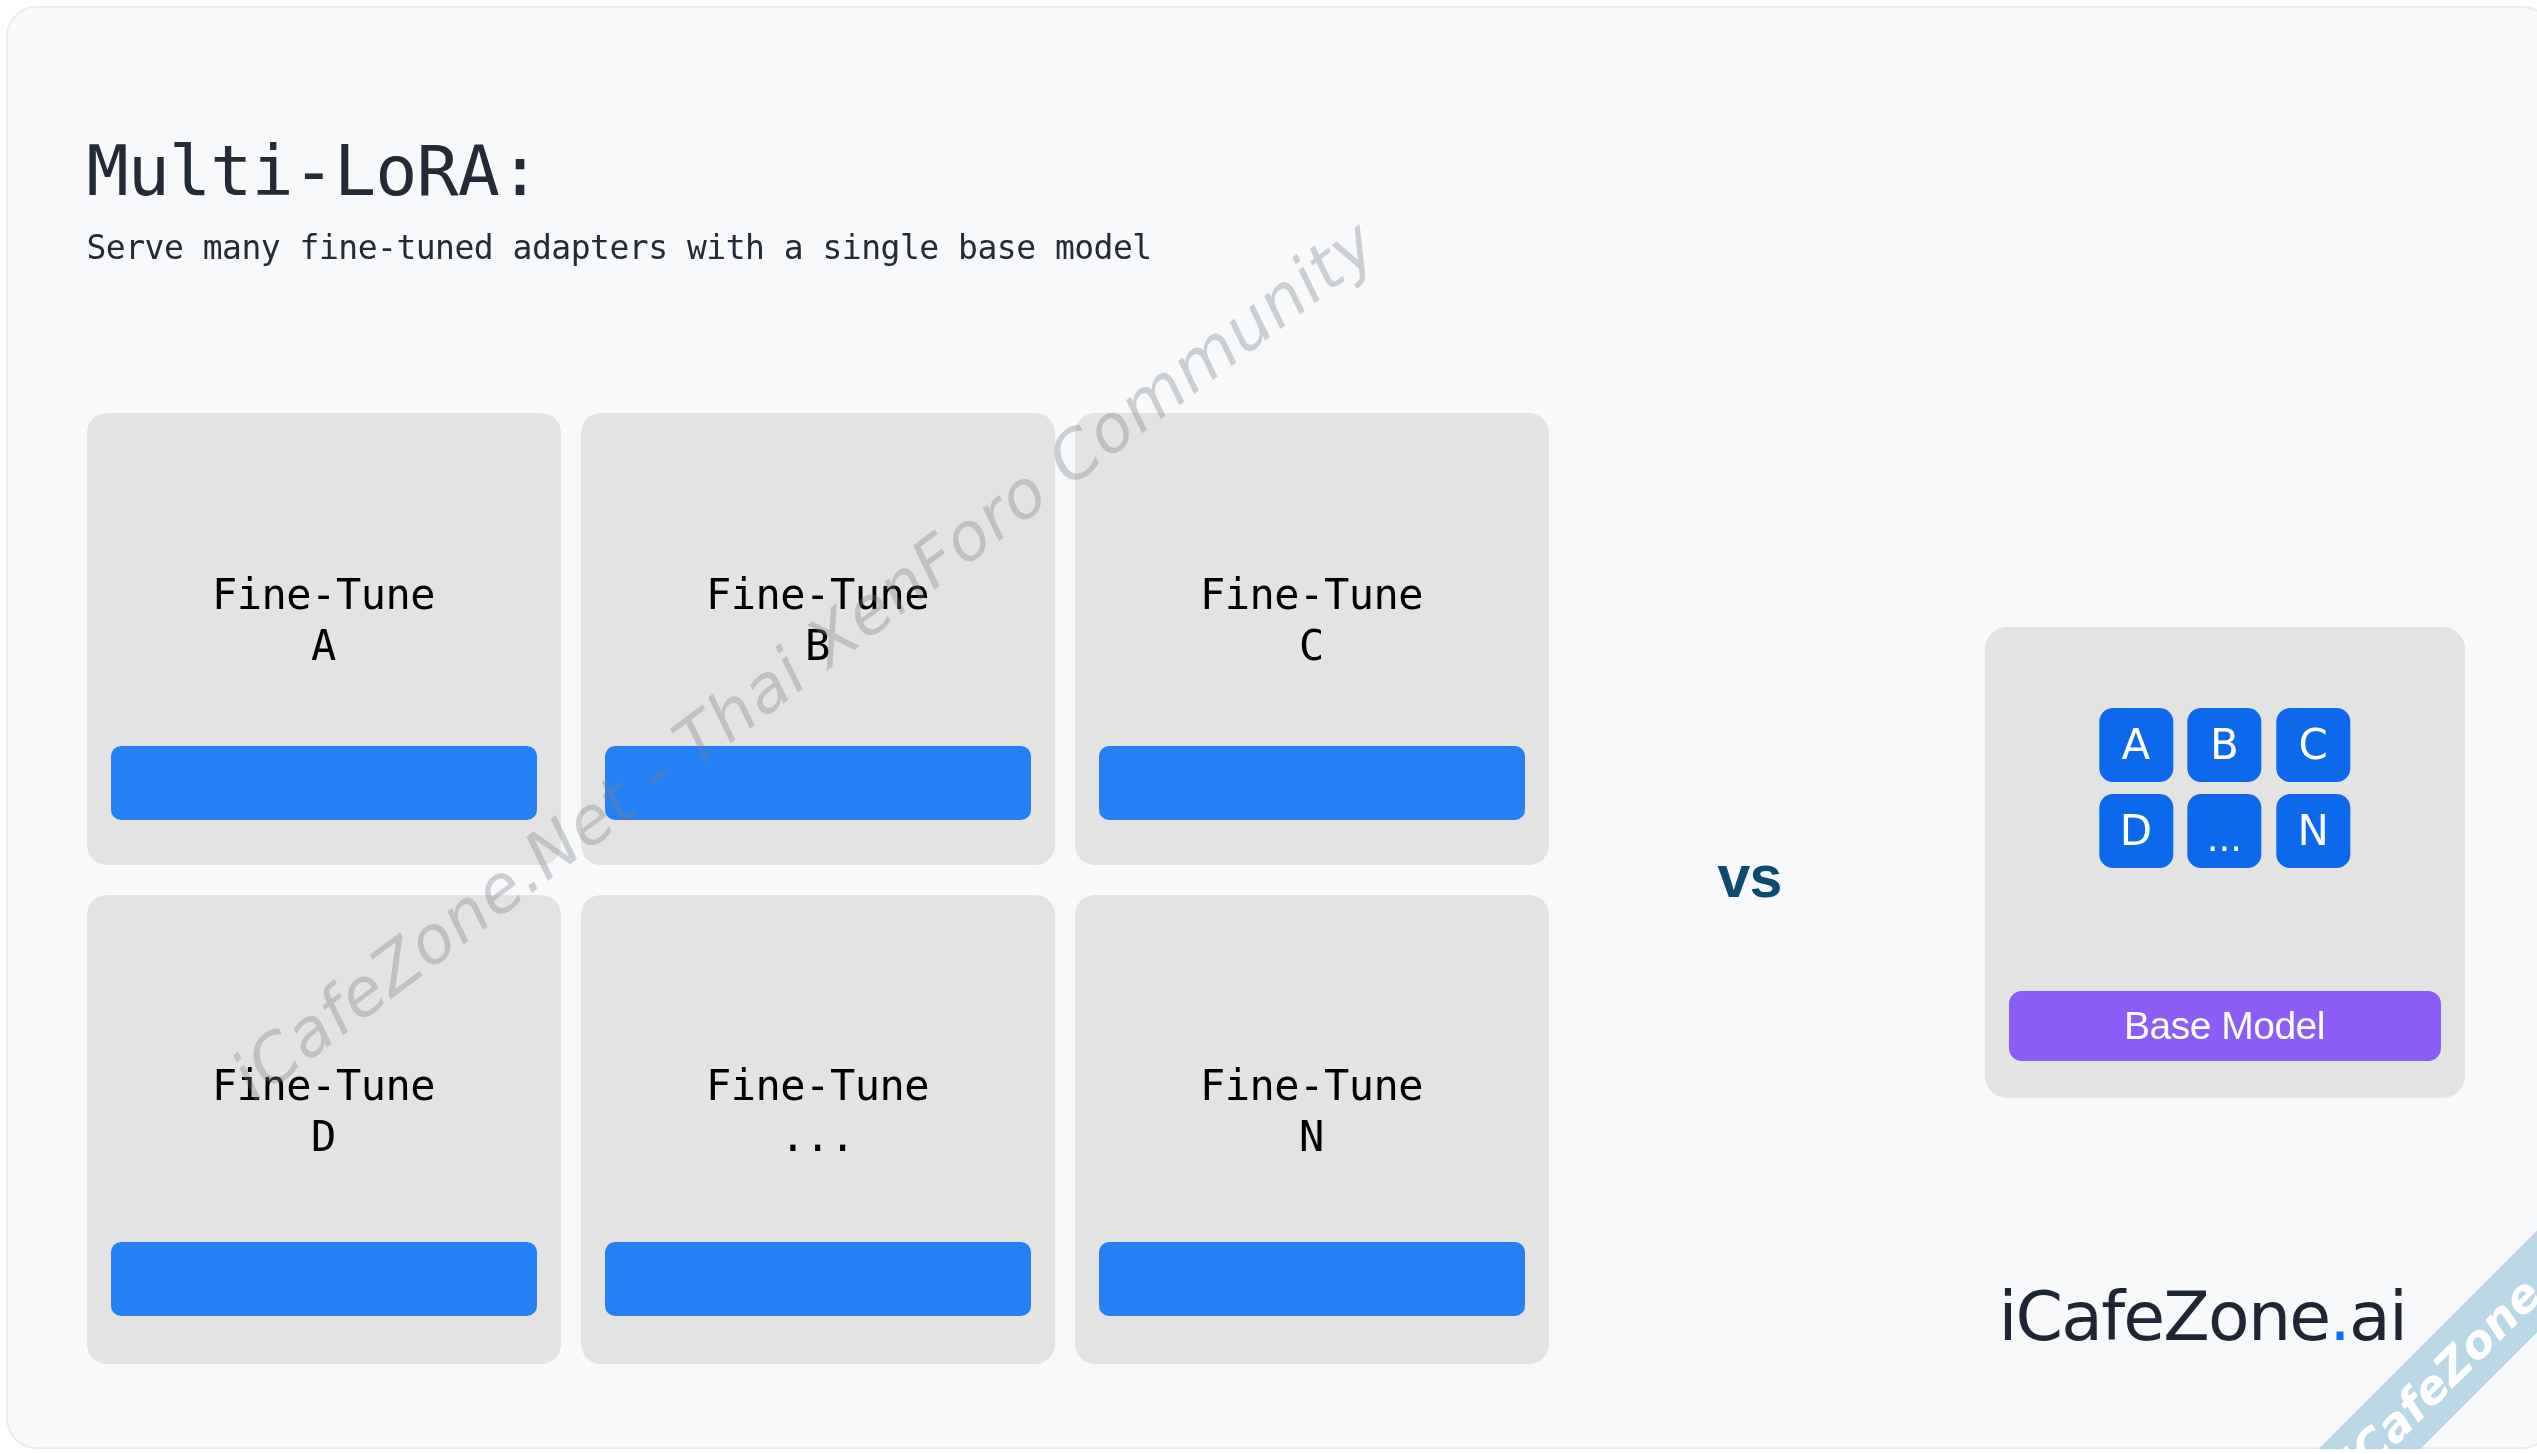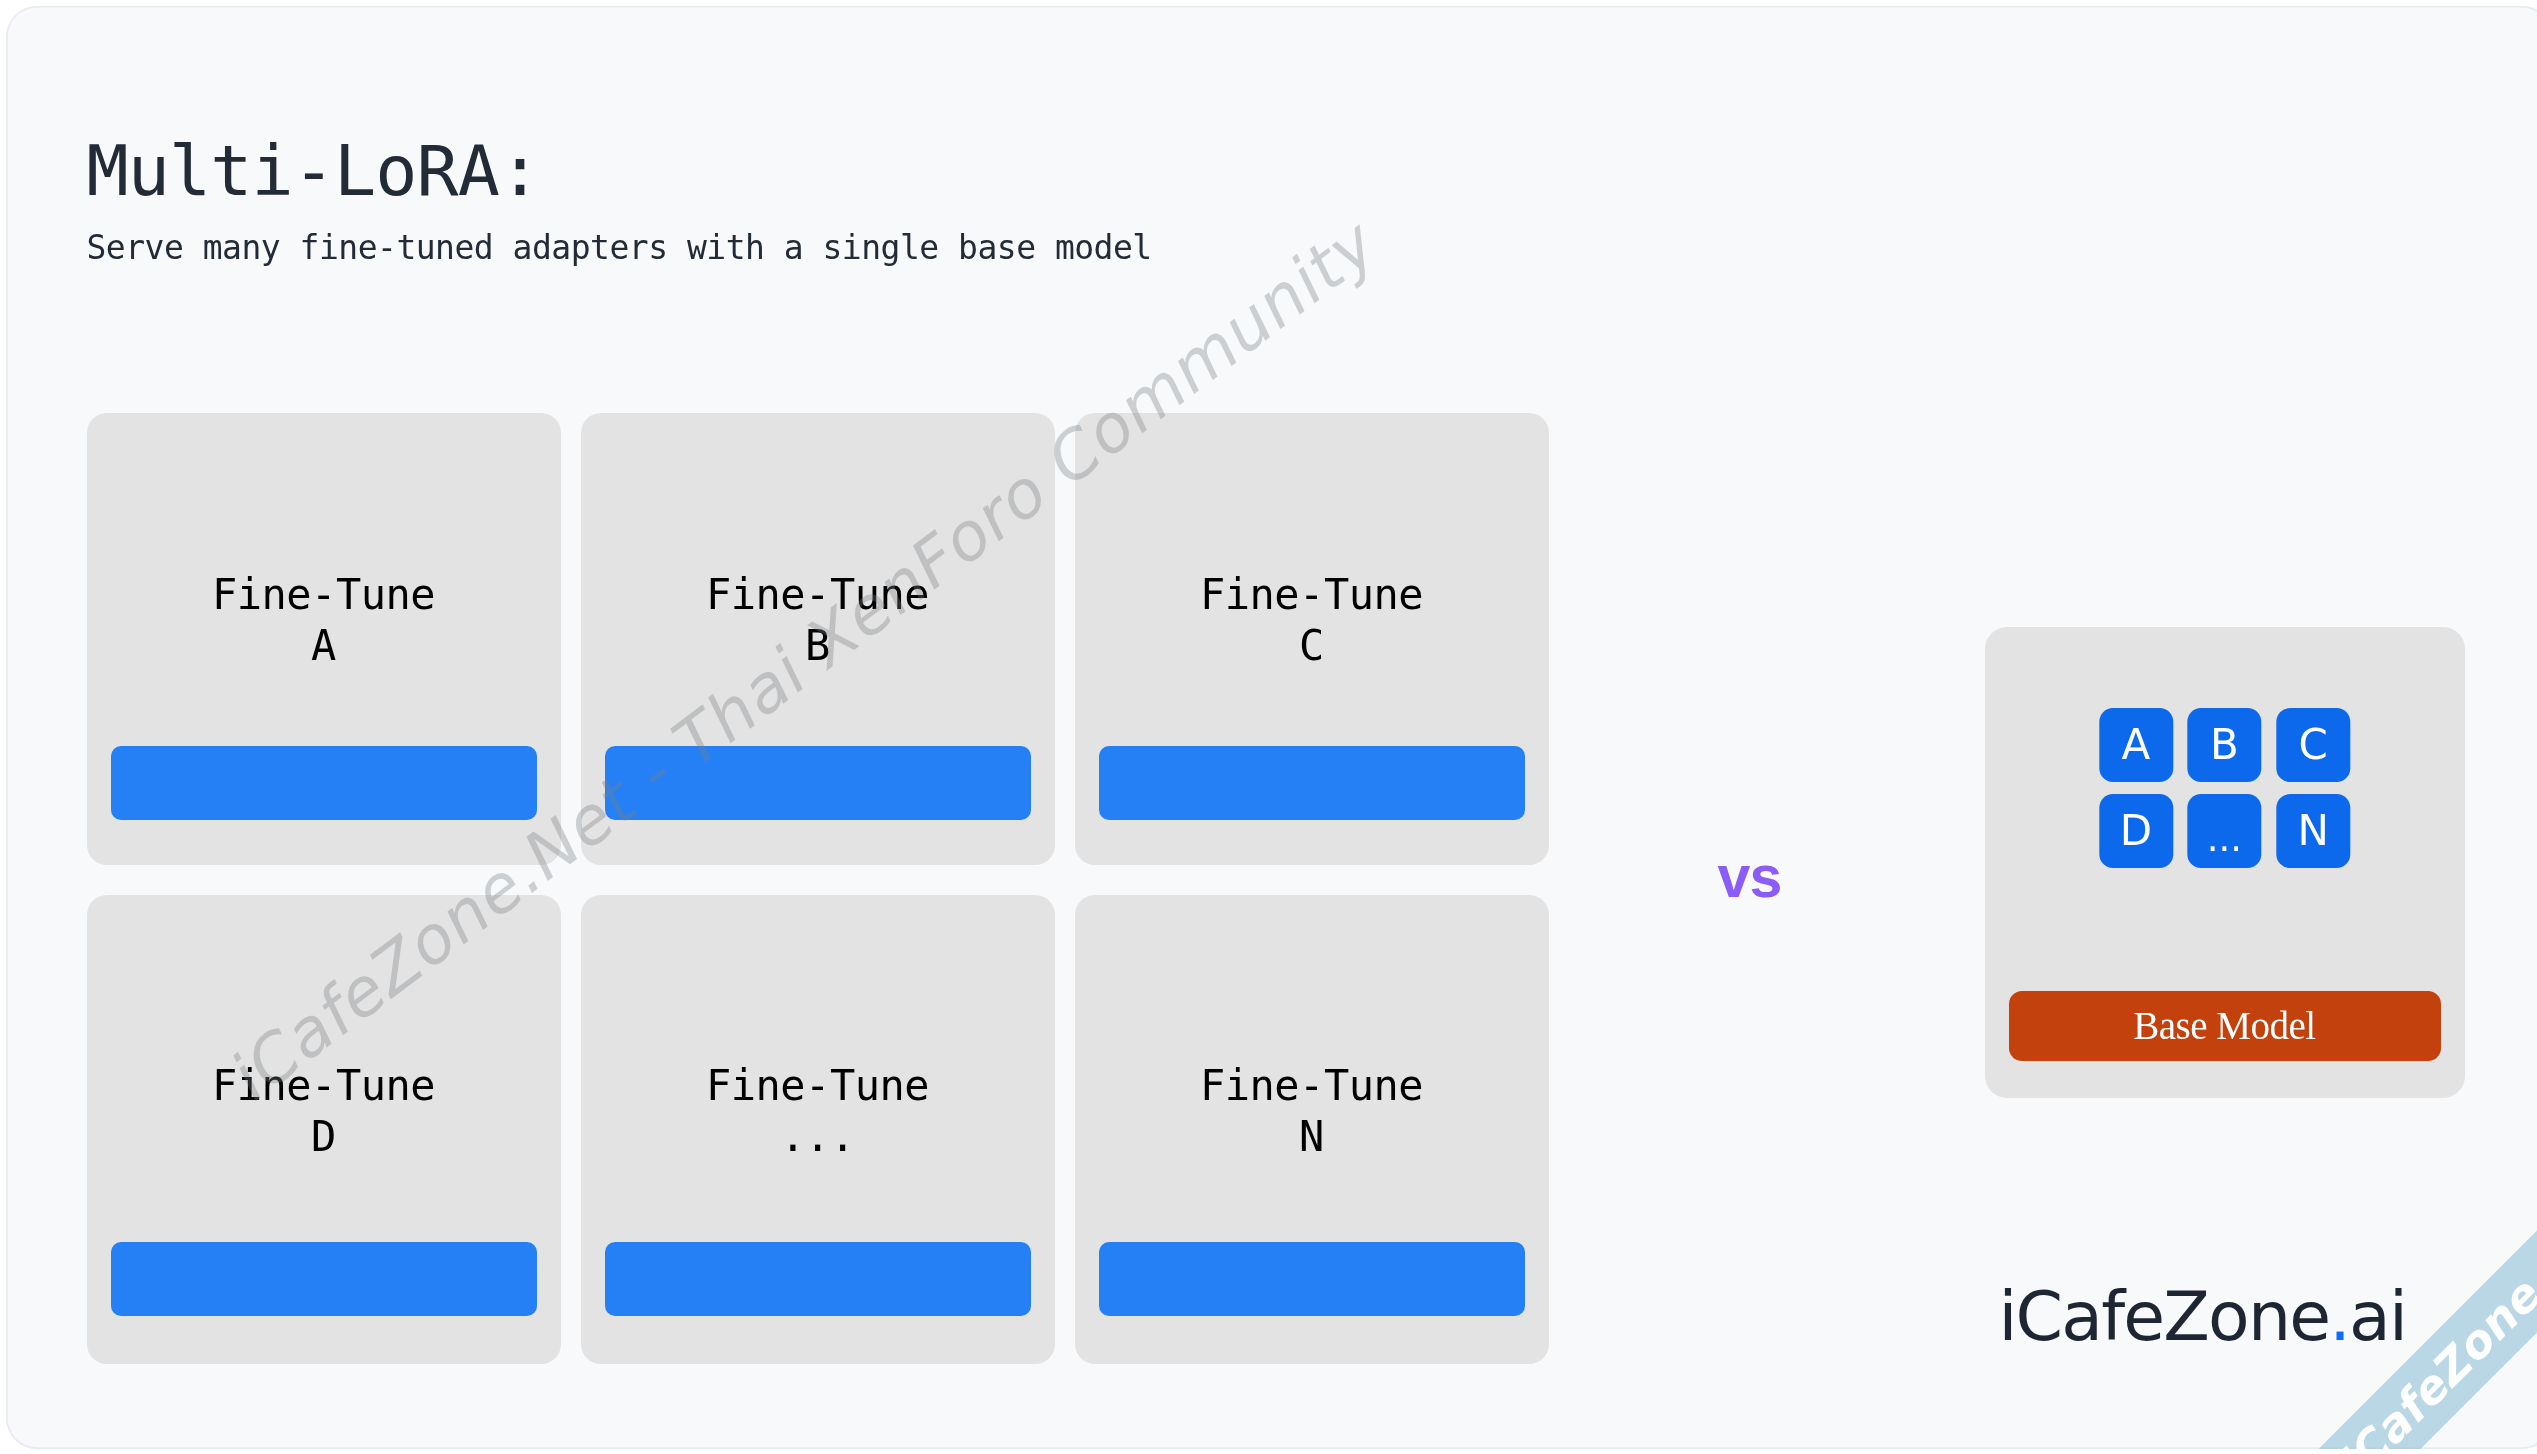--- a/index.html
+++ b/index.html
@@ -101,21 +101,21 @@
   .ft-card.row2 .ft-bar { bottom: 48px; }
 
   
   #vs {
     position: absolute;
     left: 1712px;
     top: 837px;
     font-family: "Liberation Sans", "DejaVu Sans", sans-serif;
     font-weight: bold;
     font-size: 59px;
-    color: #8b5cf6;
+    color: #0c4a6e;
     letter-spacing: -0.9px;
   }
 
   
   #base-panel {
     position: absolute;
     left: 1979px;
     top: 621px;
     width: 480px;
     height: 471px;
@@ -150,27 +150,27 @@
     align-items: flex-end;
     padding-bottom: 11px;
     box-sizing: border-box;
   }
   #base-model-pill {
     position: absolute;
     left: 24px;
     right: 24px;
     bottom: 37px;
     height: 70px;
-    background: #c2410c;
+    background: #8b5cf6;
     border-radius: 13px;
     color: #ffffff;
     display: flex;
     align-items: center;
     justify-content: center;
-    font-family: Liberation Serif, serif;
+    font-family: Liberation Sans, sans-serif;
     font-size: 39px;
     letter-spacing: -0.5px;
   }
 
   
   #logo {
     position: absolute;
     left: 1993px;
     top: 1271px;
     font-family: "DejaVu Sans", "Liberation Sans", sans-serif;

